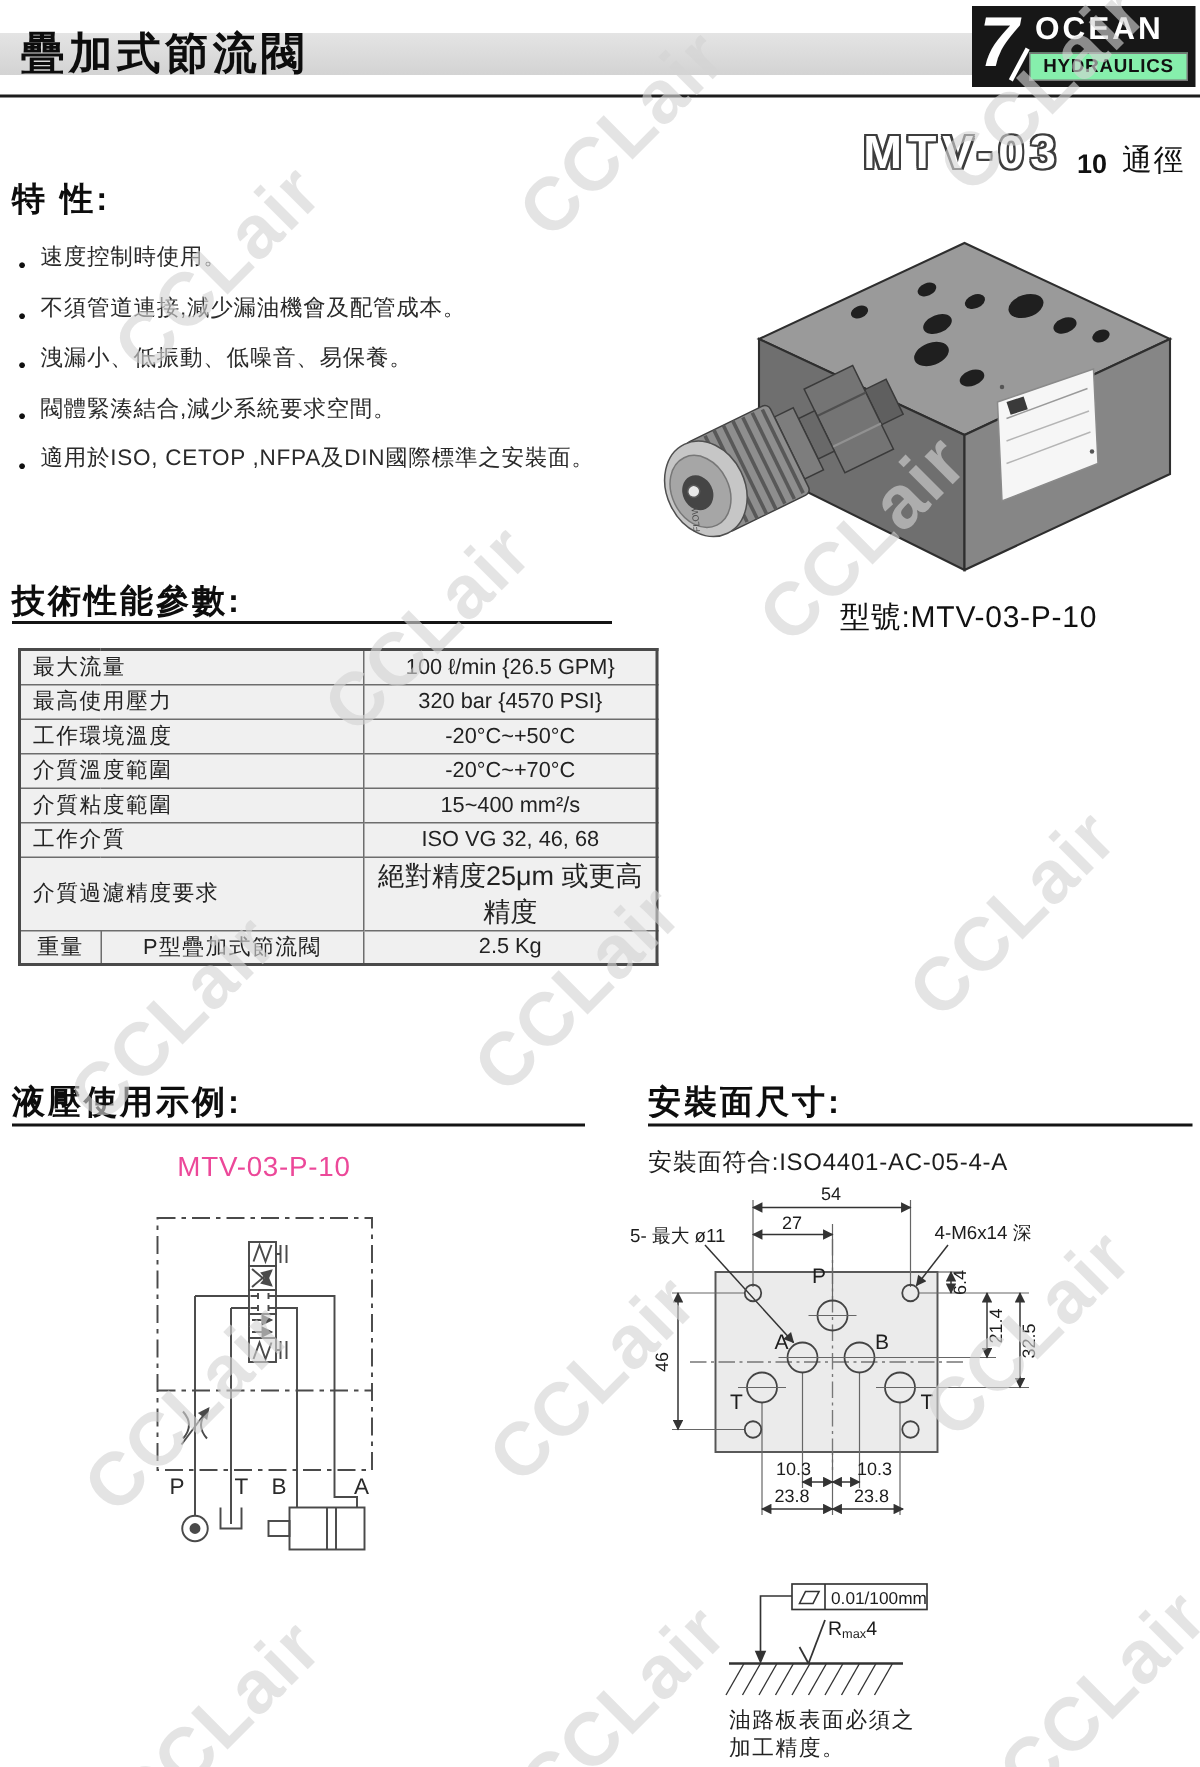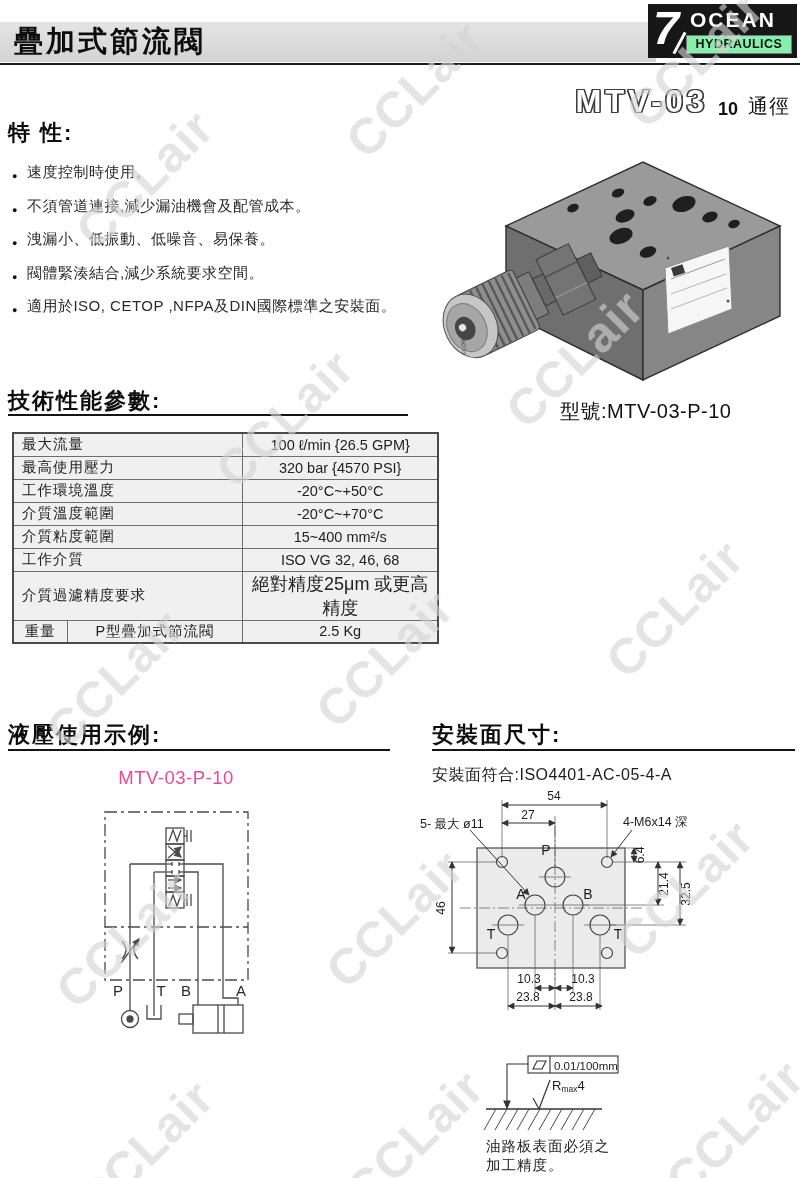--- a/index.html
+++ b/index.html
@@ -2,21 +2,21 @@
 <html><head>
 <meta charset="utf-8">
 <style>
   *{margin:0;padding:0;box-sizing:border-box}
   html,body{width:800px;height:1178px}
   body{position:relative;overflow:hidden;background:#fff;color:#1a1a1a;
        font-family:"Liberation Sans","DejaVu Sans",sans-serif}
   .abs{position:absolute}
 
   
-  .header-bar{left:0;top:22px;width:656px;height:40px;
+  .header-bar{left:0;top:22px;width:656px;height:28px;
     background:linear-gradient(#e4e4e4,#d3d3d3);display:flex;align-items:center;padding-left:14px}
   .header-title{font-size:29px;font-weight:800;letter-spacing:3px;color:#0d0d0d}
   .logo{right:3px;top:4px;width:149px;height:54px;background:#171717}
   .logo-seven{position:absolute;left:5px;top:-4px;font-size:47px;font-weight:800;font-style:italic;color:#fff}
   .logo-ocean{position:absolute;left:42px;top:4px;font-size:21px;font-weight:800;letter-spacing:2px;color:#fff}
   .logo-slash{position:absolute;left:30px;top:27px;width:3px;height:24px;background:#fff;transform:rotate(28deg)}
   .logo-hyd{position:absolute;left:38px;top:31px;width:106px;height:19px;background:#86efac;border:1px solid #777;
     color:#111;font-size:12.5px;font-weight:bold;text-align:center;line-height:16px;letter-spacing:.5px}
   .main-rule{left:0;top:63px;width:800px;height:2px;background:#1c1c1c}
 

